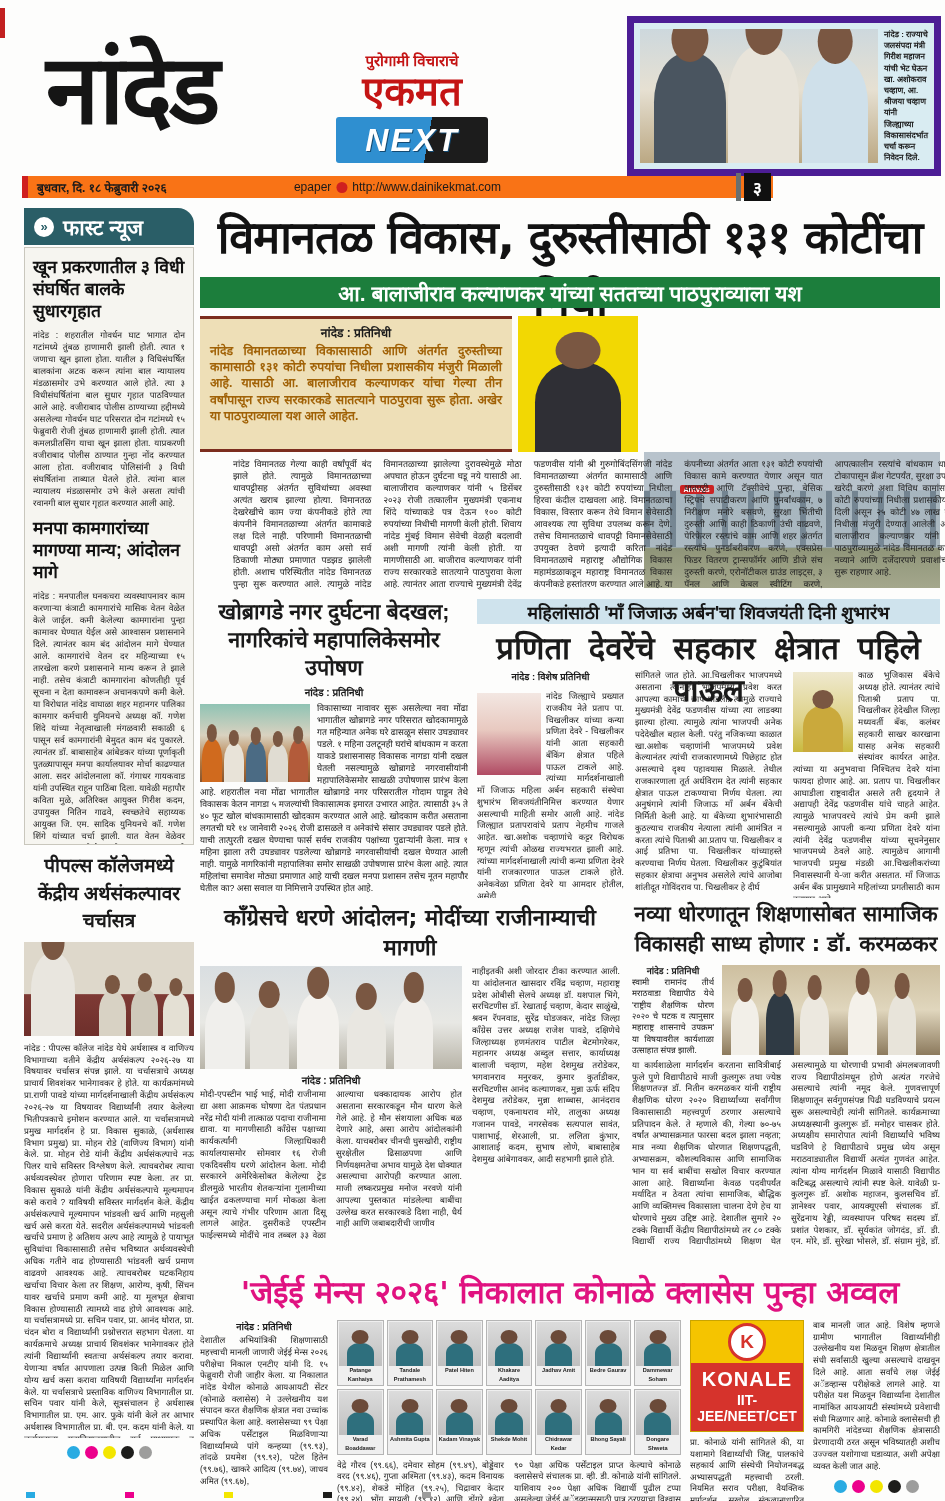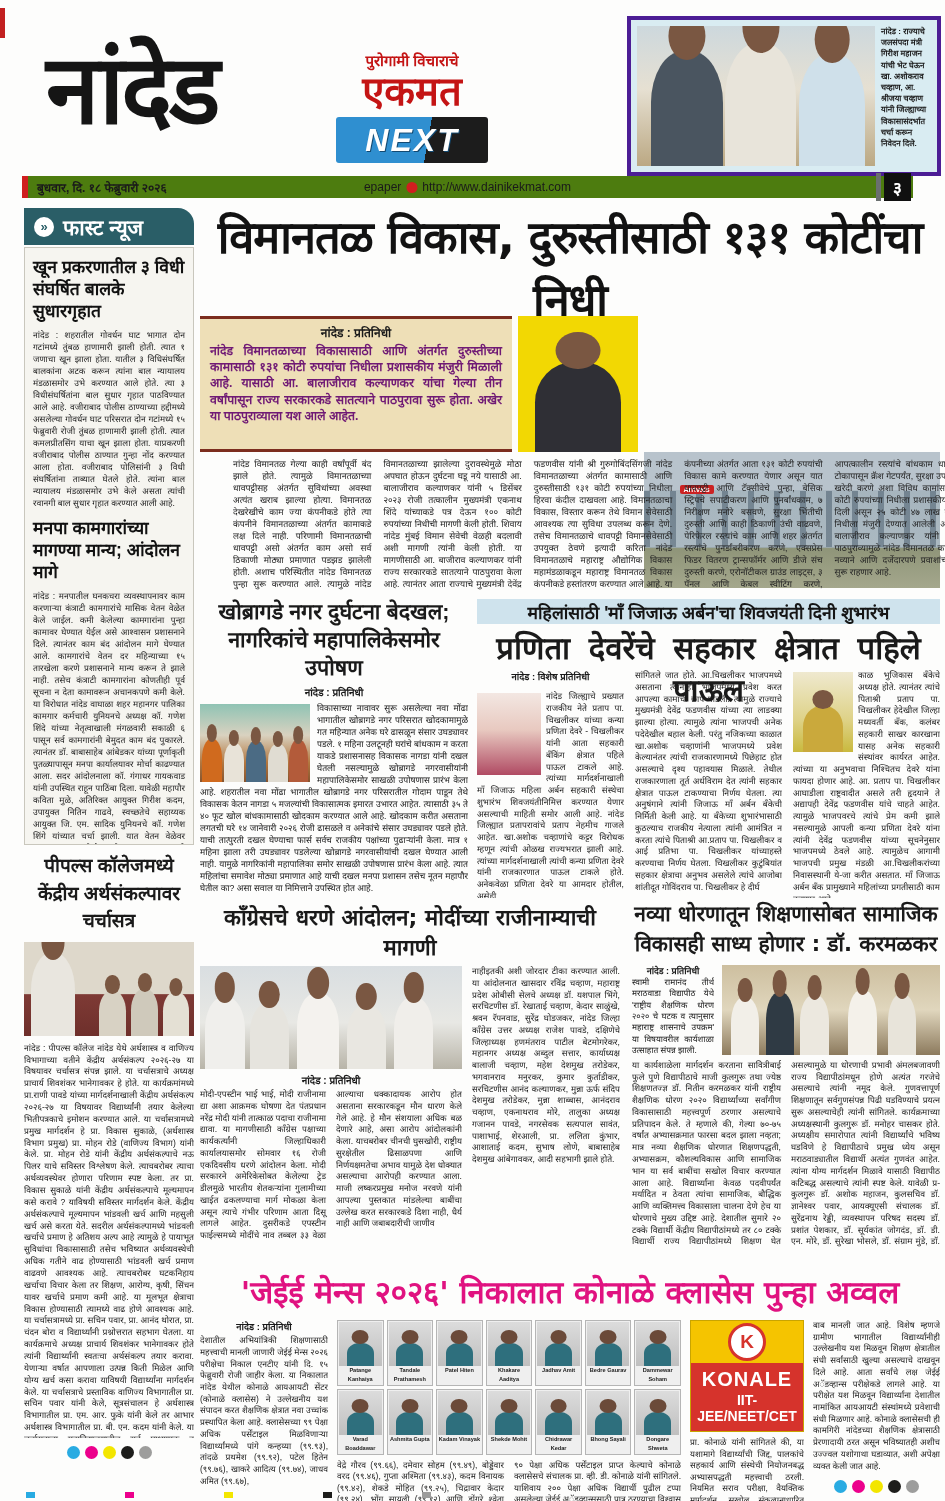--- a/index.html
+++ b/index.html
@@ -11,42 +11,42 @@
         font-family:"DejaVu Sans",sans-serif;color:#151515;line-height:1.1;}
   .brand{left:336px;top:50px;width:152px;text-align:center;}
   .tagline{color:#c41414;font-weight:bold;font-size:15px;}
   .brandname{color:#c41414;font-weight:900;font-size:40px;line-height:1.05;font-family:"DejaVu Sans",sans-serif;}
   .next-logo{margin-top:5px;height:46px;border-radius:3px;
         background:linear-gradient(100deg,#2f8fd0 0%,#2f8fd0 60%,#1c1c1c 60%,#1c1c1c 100%);
         display:flex;align-items:center;justify-content:center;}
   .next-logo span{color:#fff;font-style:italic;font-weight:900;font-size:32px;letter-spacing:2px;
         text-shadow:1px 1px 0 #134a72;}
   .photo-panel{left:627px;top:16px;width:314px;height:160px;background:#d9ecf2;
-        border:4px solid #4c1d95;padding:6px;display:flex;gap:6px;box-sizing:border-box;}
+        border:7px solid #4c1d95;padding:6px;display:flex;gap:6px;box-sizing:border-box;}
   .photo-caption{flex:1;font-size:8px;line-height:1.4;color:#1d1d1d;font-weight:bold;}
   
   .ph{position:relative;overflow:hidden;background:#cfcfcf;}
   .sil{position:absolute;bottom:0;background:#4a5560;border-radius:45% 45% 0 0;}
   .sil::before{content:"";position:absolute;top:-34%;left:50%;transform:translateX(-50%);
         width:52%;height:42%;border-radius:50%;background:#7a5742;}
   .ph-top{background:linear-gradient(180deg,#cdd8dd 0%,#e6e0d2 45%,#bba883 100%);width:238px;}
   .ph-airport{background:linear-gradient(180deg,#b8c3cc 0%,#b8c3cc 28%,#8899a5 29%,#9fadb6 70%,#8f9579 71%,#a4a78c 100%);}
   .ph-airport .stripes{position:absolute;top:29%;left:0;right:0;height:41%;
         background:repeating-linear-gradient(90deg,#6e7f8c 0 6px,#aebcc4 6px 26px);opacity:.8;}
   .arrivals{position:absolute;top:24%;left:12%;background:#c22;color:#fff;font-size:7px;
         font-weight:bold;padding:1px 4px;border-radius:2px;}
   .ph-portrait{background:#f2d803;}
   .ph-protest{background:linear-gradient(180deg,#8fc3b4 0%,#d9d2c0 40%,#b3773f 75%,#86542e 100%);}
   .ph-congress{background:linear-gradient(180deg,#d9dee1 0%,#e8e8e4 55%,#b8b4a8 100%);}
   .ph-seminar{background:linear-gradient(180deg,#ded8cb 0%,#ded8cb 55%,#7e3a35 56%,#6e2f2b 100%);}
   .ph-workshop{background:linear-gradient(180deg,#cdbf9f 0%,#e0d6bd 50%,#8c7a5d 100%);}
   .ph-jijau{background:linear-gradient(180deg,#f3e7e2 0%,#e8c9c0 45%,#b04a63 100%);}
   .ph-pranita{background:linear-gradient(180deg,#efe9cf 0%,#ded287 60%,#c9b93e 100%);}
   
-  .datebar{left:22px;top:176px;width:891px;height:22px;background:#4d7c0f;display:flex;
+  .datebar{left:22px;top:176px;width:751px;height:22px;background:#f97316;display:flex;
         align-items:center;box-sizing:border-box;}
   .datebar .redblk{width:6px;height:22px;background:#cf1f1f;margin-right:9px;flex:0 0 auto;}
   .datebar .date{font-weight:bold;font-size:12px;}
   .datebar .epaper{position:absolute;left:50%;transform:translateX(-50%);font-size:12px;
         display:flex;gap:5px;align-items:center;}
   .epaper-icon{width:11px;height:11px;border-radius:50%;background:#cf1f1f;display:inline-block;}
   .graytab{position:absolute;right:32px;top:-3px;width:5px;height:28px;background:#6a6f6f;}
   .pagenum{position:absolute;right:2px;top:-3px;width:27px;height:28px;background:#101010;color:#fff;
         font-size:17px;font-weight:bold;display:flex;align-items:center;justify-content:center;}
   
@@ -68,21 +68,21 @@
   .dot{width:13px;height:13px;border-radius:50%;}
   
   .main-headline{left:200px;top:206px;width:740px;text-align:center;font-size:45px;font-weight:900;
         letter-spacing:-1px;font-family:"DejaVu Sans",sans-serif;color:#121212;line-height:1.4;}
   .green-bar{left:200px;top:277px;width:740px;height:31px;background:#1c7e3c;color:#fff;
         font-size:21px;font-weight:bold;display:flex;align-items:center;justify-content:center;}
   .lead-box{left:200px;top:316px;width:312px;height:136px;background:#eedfb7;
         border-top:3px solid #7c2d1e;border-bottom:3px solid #7c2d1e;padding:5px 10px;
         box-sizing:border-box;overflow:hidden;}
   .lead-byline{text-align:center;font-weight:bold;font-size:12px;margin-bottom:2px;}
-  .lead-text{font-size:12.3px;font-weight:bold;text-align:justify;line-height:1.32;color:#701a75;}
+  .lead-text{font-size:12.3px;font-weight:bold;text-align:justify;line-height:1.32;color:#a16207;}
   .portrait{left:518px;top:316px;width:120px;height:136px;}
   .airport{left:644px;top:316px;width:296px;height:136px;}
   .lead-cols{left:200px;top:458px;width:740px;height:138px;column-count:5;column-gap:12px;
         font-size:8.8px;text-align:justify;line-height:1.37;overflow:hidden;color:#222;margin-left:33px;}
   
   .khob{left:200px;top:599px;width:268px;height:298px;overflow:hidden;}
   .khob-h{font-size:21.5px;font-weight:900;text-align:center;line-height:1.3;}
   .khob-by{text-align:center;font-weight:bold;font-size:10px;margin:2px 0 3px;}
   .khob-photo{float:left;width:110px;height:78px;margin:2px 7px 2px 0;}
   .khob-b{font-size:8.7px;text-align:justify;line-height:1.38;}
@@ -208,20 +208,21 @@
     <div class="dots">
         <span class="dot" style="background: rgb(41, 171, 226);"></span>
         <span class="dot" style="background: rgb(236, 0, 140);"></span>
         <span class="dot" style="background: rgb(243, 230, 0);"></span>
         <span class="dot" style="background: rgb(29, 29, 27);"></span>
         <span class="dot" style="background: rgb(157, 157, 156);"></span>
       </div>
   </div>
 
   <div class="abs main-headline">विमानतळ विकास, दुरुस्तीसाठी १३१ कोटींचा निधी</div>
+  <div class="abs green-bar">आ. बालाजीराव कल्याणकर यांच्या सततच्या पाठपुराव्याला यश</div>
 
   <div class="abs lead-box">
     <div class="lead-byline">नांदेड : प्रतिनिधी</div>
     <div class="lead-text">नांदेड विमानतळाच्या विकासासाठी आणि अंतर्गत दुरुस्तीच्या कामासाठी १३१ कोटी रुपयांचा निधीला प्रशासकीय मंजुरी मिळाली आहे. यासाठी आ. बालाजीराव कल्याणकर यांचा गेल्या तीन वर्षांपासून राज्य सरकारकडे सातत्याने पाठपुरावा सुरू होता. अखेर या पाठपुराव्याला यश आले आहेत.</div>
   </div>
   <div class="abs portrait ph ph-portrait">
     <span class="sil" style="left:14%;width:72%;height:66%;background:#2f2f35;"></span>
   </div>
   <div class="abs airport ph ph-airport">
     <span class="stripes"></span>

